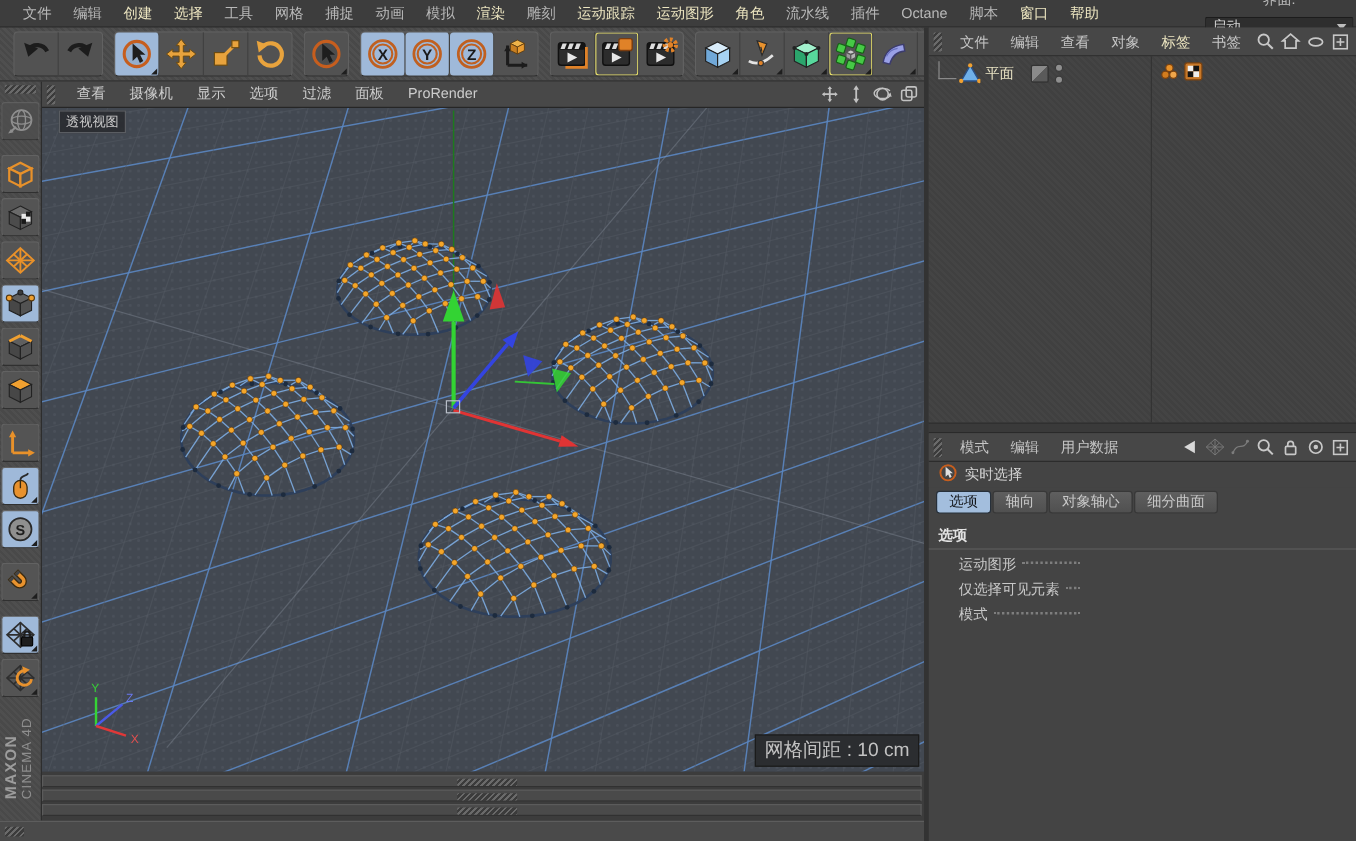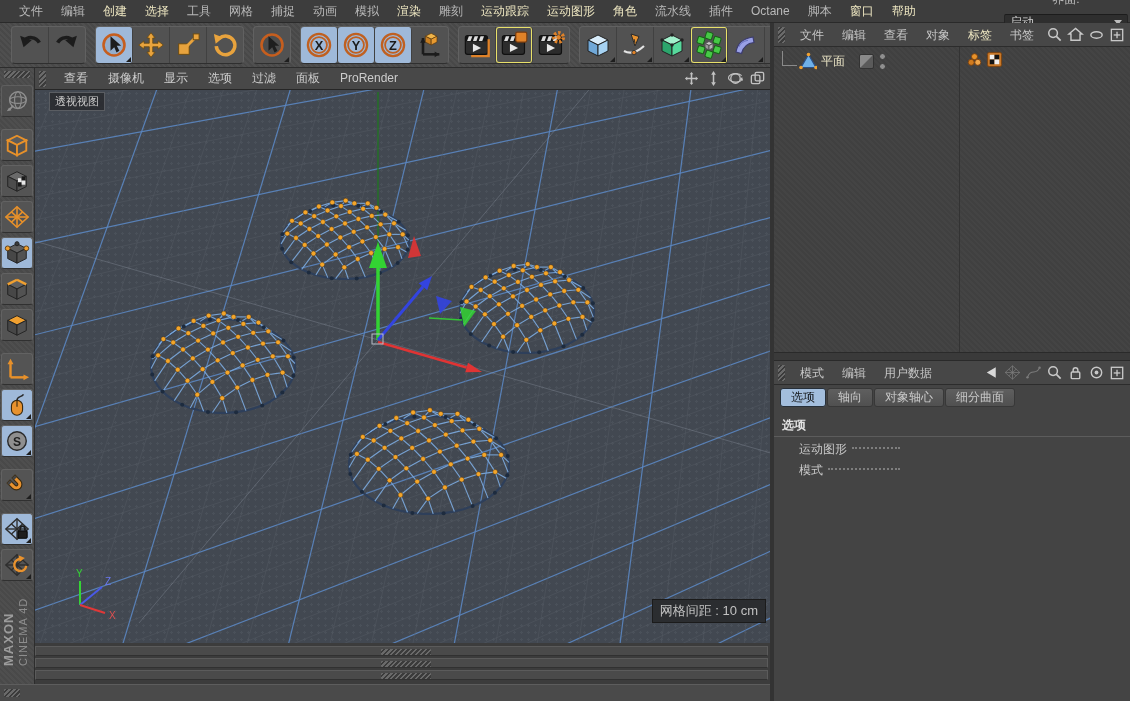--- a/index.html
+++ b/index.html
@@ -51,22 +51,22 @@
     border-bottom:1px solid #262626;display:flex;align-items:center;box-sizing:border-box;padding:0 4px;}
   .vp-header .grip-v{height:16px;margin-right:8px;}
   .vp-menu{padding:0 10px;color:#cccccc;line-height:21px;cursor:pointer;white-space:nowrap;}
   .vp-nav{margin-left:auto;display:flex;gap:5px;align-items:center;}
   .vp-nav .nav-ic{width:17px;height:17px;display:flex;align-items:center;justify-content:center;cursor:pointer;}
   .viewport{position:absolute;left:35px;top:90px;width:735px;height:553px;background:#424851;
     background-image:radial-gradient(rgba(205,215,230,.06) 1px,transparent 1.3px);background-size:7px 7px;overflow:hidden;}
   .viewport svg{position:absolute;left:0;top:0;}
   .vp-label{position:absolute;left:14px;top:2px;background:rgba(40,42,46,.85);border:1px solid #5a5d62;
     color:#c9c9c9;font-size:11px;padding:1px 5px;}
-  .grid-badge{position:absolute;right:4px;bottom:20px;background:#2b2d30;border:1px solid #1b1b1b;
-    color:#c2c2c2;font-size:13px;padding:2px 7px;}
+  .grid-badge{position:absolute;right:4px;bottom:4px;background:#2b2d30;border:1px solid #1b1b1b;
+    color:#c2c2c2;font-size:16px;padding:2px 7px;}
   
   .bstrip{position:absolute;left:35px;width:733px;height:10px;background:#4a4a4a;border:1px solid #5b5b5b;
     border-bottom-color:#313131;box-sizing:border-box;}
   .bstrip .grip-h{position:absolute;left:345px;top:1.5px;width:50px;height:6px;}
   .bottombar{position:absolute;left:0;top:684px;width:770px;height:17px;background:#4a4a4a;border-top:1px solid #5d5d5d;}
   .bottombar .grip-h{position:absolute;left:4px;top:4px;width:16px;height:8px;}
   
   .rpanel{position:absolute;left:770px;top:23px;width:360px;height:678px;background:#444444;
     border-left:4px solid #333333;box-sizing:border-box;}
   .pm-row{height:23px;display:flex;align-items:center;background:#474747;border-bottom:1px solid #2c2c2c;padding:0 4px;}
@@ -1440,32 +1440,43 @@
           </div>
           <div class="pm-ic">
             <svg viewBox="0 0 18 18" width="100%" height="100%">
               <rect x="2.5" y="3.5" width="12" height="12" fill="none" stroke="#c8c8c8" stroke-width="1.4"></rect>
               <line x1="8.5" y1="6" x2="8.5" y2="13" stroke="#c8c8c8" stroke-width="1.4"></line>
               <line x1="5" y1="9.5" x2="12" y2="9.5" stroke="#c8c8c8" stroke-width="1.4"></line>
             </svg>
           </div>
         </div>
     </div>
+    <div class="am-tool">
+      <span id="am-tool-icon"><svg viewBox="0 0 24 24" width="100%" height="100%">
+            <circle cx="12" cy="12" r="9.5" fill="none" stroke="#c65e1e" stroke-width="2.4"></circle>
+            <polygon points="9,4.5 9,17 12.2,14 14.2,18.5 16.6,17 14.4,12.6 18.2,12.6" fill="#e0e0e0"></polygon>
+          </svg></span>
+      <span class="am-tool-label">实时选择</span>
+    </div>
     <div class="am-tabs" id="am-tabs">
         <span class="am-tab active">选项</span>
         <span class="am-tab">轴向</span>
         <span class="am-tab">对象轴心</span>
         <span class="am-tab">细分曲面</span>
       </div>
     <div class="am-section">选项</div>
     <div id="am-fields">
         <div class="field-row">
           <span class="field-label">运动图形</span>
           <span class="leader" style="flex-grow: 0; width: 48px;"></span>
         </div>
         <div class="field-row">
+          <span class="field-label">仅选择可见元素</span>
+          <span class="leader" style="flex-grow: 0; width: 12px;"></span>
+        </div>
+        <div class="field-row">
           <span class="field-label">模式</span>
           <span class="leader" style="flex-grow: 0; width: 72px;"></span>
         </div>
       </div>
   </div>
 
 </div>
 
 </body></html>

